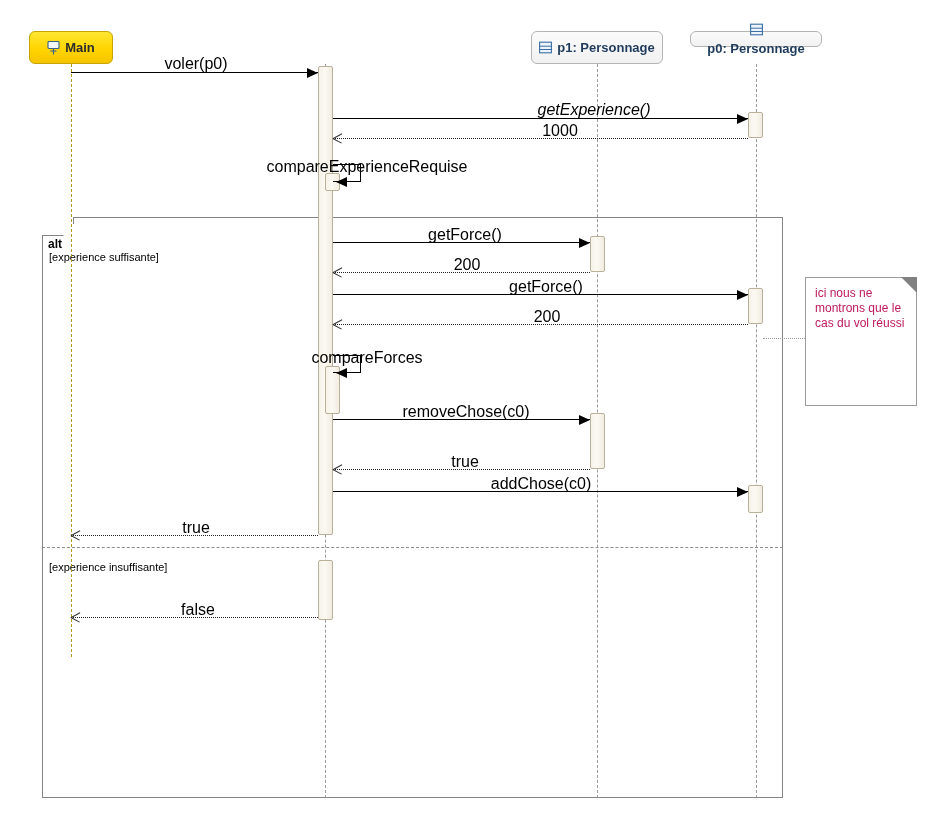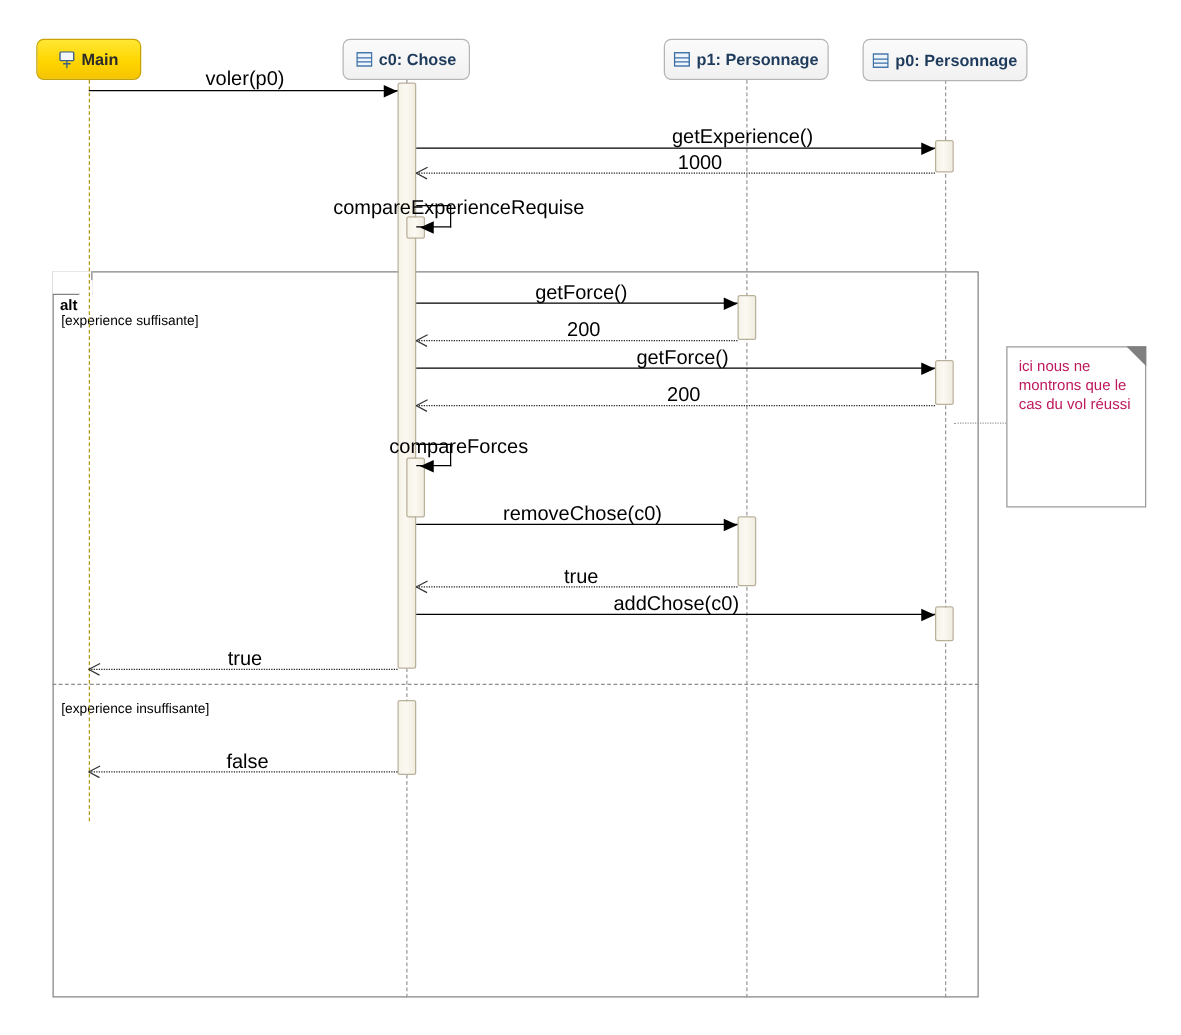--- a/index.html
+++ b/index.html
@@ -217,50 +217,42 @@
     <div class="act" style="left: 590px; top: 413px; width: 15px; height: 56px;"></div>
     <div class="act" style="left: 748px; top: 485px; width: 15px; height: 28px;"></div>
     <div class="head actor" style="left: 29px; top: 31px; width: 84px; height: 33px;">
       <span class="ico-node"><svg width="13" height="14" viewBox="0 0 13 14">
           <rect x="1" y="0.5" width="11" height="7" rx="1" fill="#f2f7fc" stroke="#3a5f88" stroke-width="1.1"></rect>
           <line x1="6.5" y1="7.5" x2="6.5" y2="13.5" stroke="#3a5f88" stroke-width="1.1"></line>
           <line x1="3.5" y1="10" x2="9.5" y2="10" stroke="#3a5f88" stroke-width="1.1"></line>
         </svg></span>
       <span>Main</span>
     </div>
-    <div class="head obj" style="left: 274px; top: 31px; width: 102px; height: 33px;">
-      <span class="ico-class"><svg width="13" height="13" viewBox="0 0 13 13">
-          <rect x="0.6" y="1.2" width="11.8" height="10.6" fill="#eef4fb" stroke="#3a6ea5" stroke-width="1.1"></rect>
-          <line x1="0.6" y1="5.2" x2="12.4" y2="5.2" stroke="#3a6ea5" stroke-width="1"></line>
-          <line x1="0.6" y1="8.5" x2="12.4" y2="8.5" stroke="#3a6ea5" stroke-width="1"></line>
-        </svg></span>
-      <span>c0: Chose</span>
-    </div>
     <div class="head obj" style="left: 531px; top: 31px; width: 132px; height: 33px;">
       <span class="ico-class"><svg width="13" height="13" viewBox="0 0 13 13">
           <rect x="0.6" y="1.2" width="11.8" height="10.6" fill="#eef4fb" stroke="#3a6ea5" stroke-width="1.1"></rect>
           <line x1="0.6" y1="5.2" x2="12.4" y2="5.2" stroke="#3a6ea5" stroke-width="1"></line>
           <line x1="0.6" y1="8.5" x2="12.4" y2="8.5" stroke="#3a6ea5" stroke-width="1"></line>
         </svg></span>
       <span>p1: Personnage</span>
     </div>
-    <div class="head obj" style="left: 690px; top: 31px; width: 132px; height: 34px;">
+    <div class="head obj" style="left: 690px; top: 31px; width: 132px; height: 16px; flex-direction: column;">
       <span class="ico-class"><svg width="13" height="13" viewBox="0 0 13 13">
           <rect x="0.6" y="1.2" width="11.8" height="10.6" fill="#eef4fb" stroke="#3a6ea5" stroke-width="1.1"></rect>
           <line x1="0.6" y1="5.2" x2="12.4" y2="5.2" stroke="#3a6ea5" stroke-width="1"></line>
           <line x1="0.6" y1="8.5" x2="12.4" y2="8.5" stroke="#3a6ea5" stroke-width="1"></line>
         </svg></span>
       <span>p0: Personnage</span>
     </div>
     <div class="msg-line" style="left: 71px; top: 72px; width: 247px;"></div>
     <div class="arrow-r" style="left: 307px; top: 68px;"></div>
     <div class="msg-label" style="left: 196px; top: 55px; transform: translateX(-50%);">voler(p0)</div>
     <div class="msg-line" style="left: 333px; top: 118px; width: 415px;"></div>
     <div class="arrow-r" style="left: 737px; top: 114px;"></div>
-    <div class="msg-label" style="left: 594px; top: 101px; transform: translateX(-50%);">getExperience()</div>
+    <div class="msg-label" style="left: 594px; top: 101px; transform: translateX(-50%); font-style: italic;">getExperience()</div>
     <div class="msg-line ret" style="left: 333px; top: 138px; width: 415px;"></div>
     <div class="arrow-open-l" style="left: 333px; top: 133px;"></div>
     <div class="msg-label" style="left: 560px; top: 122px; transform: translateX(-50%);">1000</div>
     <div class="self-msg" style="left: 333px; top: 164px; width: 28px; height: 18px;"></div>
     <div class="arrow-r" style="left: 336px; top: 177px; transform: rotate(180deg);"></div>
     <div class="msg-label" style="left: 367px; top: 158px; transform: translateX(-50%);">compareExperienceRequise</div>
     <div class="msg-line" style="left: 333px; top: 242px; width: 257px;"></div>
     <div class="arrow-r" style="left: 579px; top: 238px;"></div>
     <div class="msg-label" style="left: 465px; top: 226px; transform: translateX(-50%);">getForce()</div>
     <div class="msg-line ret" style="left: 333px; top: 272px; width: 257px;"></div>

